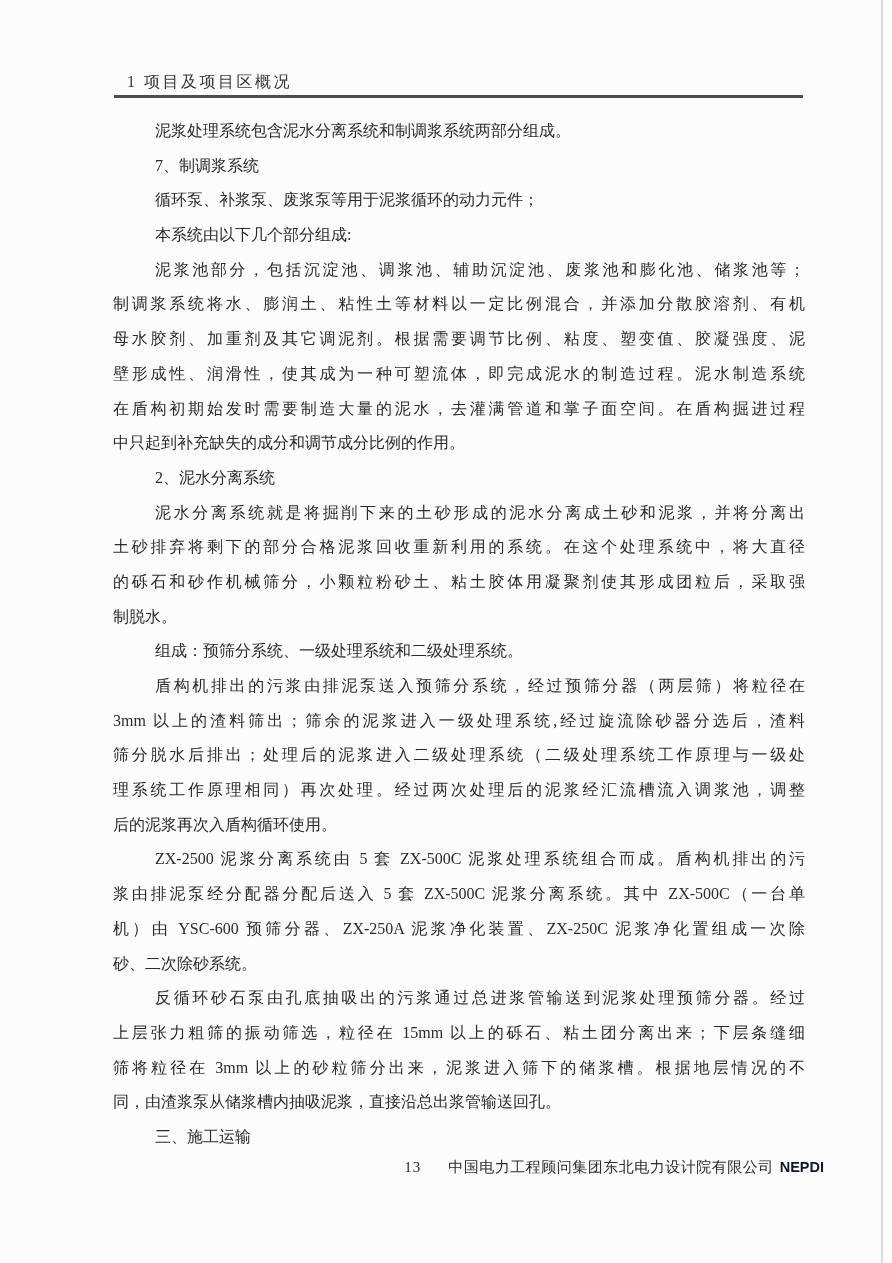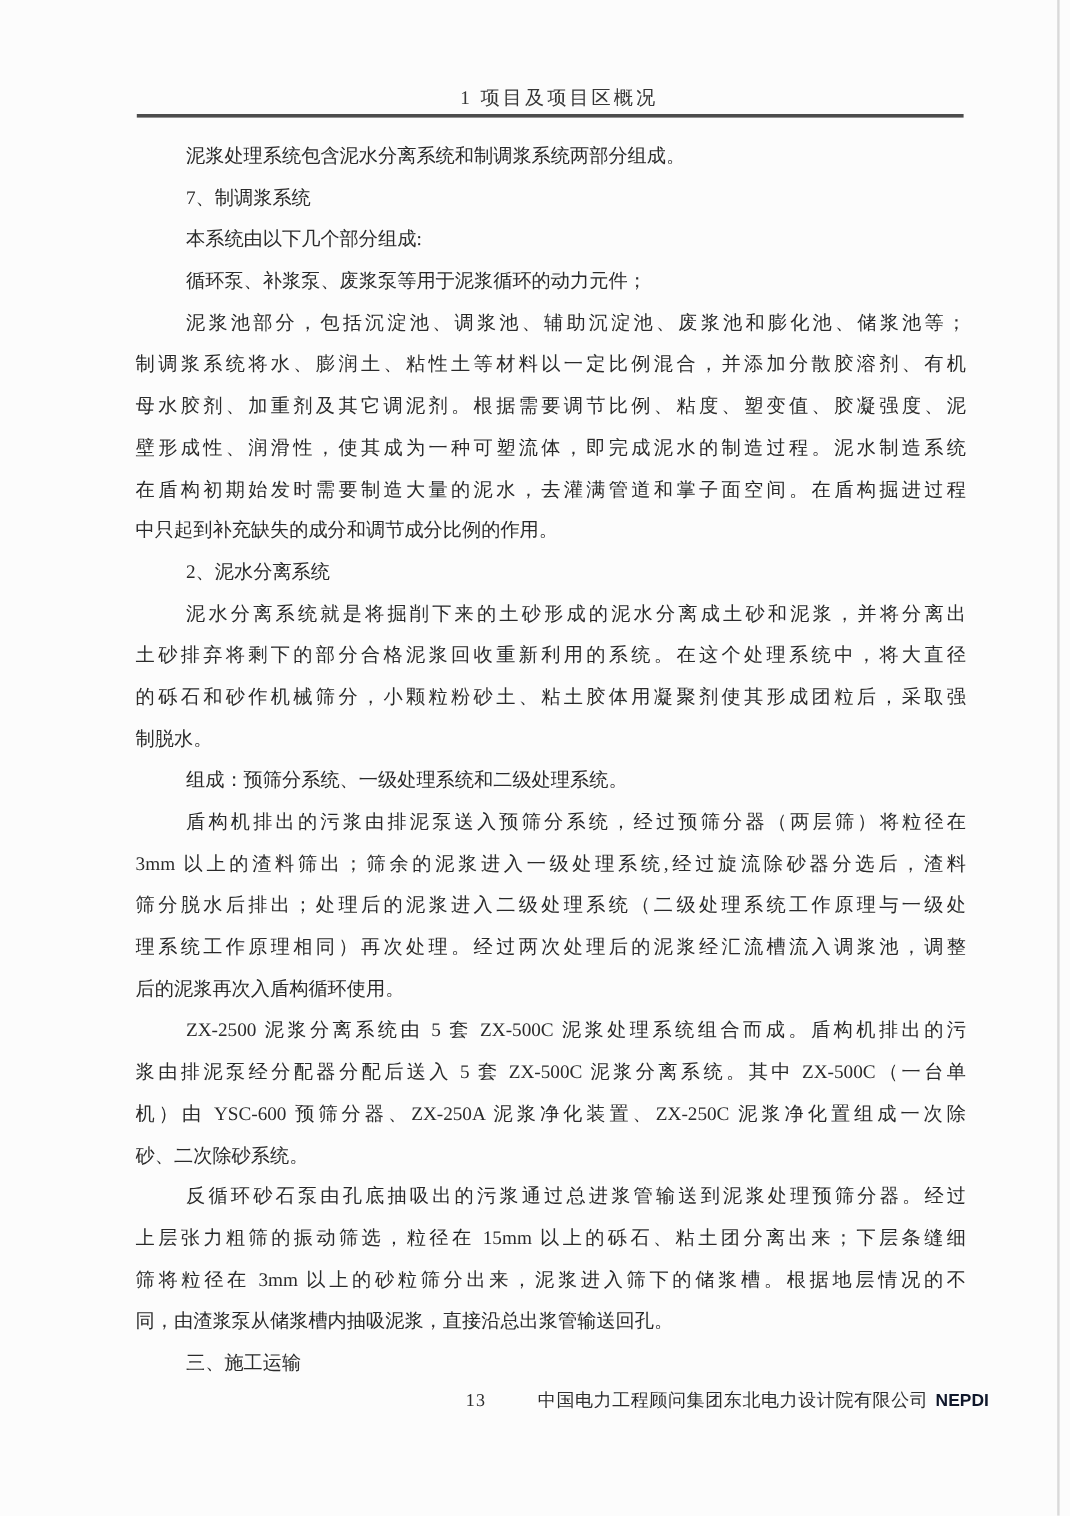--- a/index.html
+++ b/index.html
@@ -17,21 +17,21 @@
     height: 1263px;
     background: #fcfcfc;
     font-family: "Liberation Serif", "DejaVu Serif", serif;
     color: #2a2a2a;
   }
   .header-title {
     position: absolute;
     top: 72px;
     left: 113px;
     width: 692px;
-    text-align: center;
+    text-align: left;
     text-indent: 14px;
     font-size: 16px;
     letter-spacing: 2.5px;
     color: #363636;
     white-space: nowrap;
   }
   .header-rule {
     position: absolute;
     top: 95px;
     left: 114px;
@@ -57,21 +57,21 @@
   .line.stretch { text-align-last: justify; }
   .line.first   { text-indent: 42px; }
   .footer {
     position: absolute;
     top: 1158px;
     right: 68px;
     font-size: 15px;
     color: #2c2c2c;
     white-space: nowrap;
   }
-  .footer .page-num { margin-right: 43px; letter-spacing: 1px; }
+  .footer .page-num { margin-right: 27px; letter-spacing: 1px; }
   .footer .company  { letter-spacing: 0.5px; }
   .footer .org-abbr {
     font-family: "Liberation Sans", "DejaVu Sans", sans-serif;
     font-weight: bold;
     margin-left: 6px;
     font-size: 14.5px;
     color: #0f172a;
   }
   .scan-edge {
     position: absolute;
@@ -92,24 +92,24 @@
   <div class="header-rule"></div>
 
   <div class="content" id="content">
       <div class="para">
         <div class="line first">泥浆处理系统包含泥水分离系统和制调浆系统两部分组成。</div>
       </div>
       <div class="para">
         <div class="line first">7、制调浆系统</div>
       </div>
       <div class="para">
-        <div class="line first">本系统由以下几个部分组成:</div>
+        <div class="line first">循环泵、补浆泵、废浆泵等用于泥浆循环的动力元件；</div>
       </div>
       <div class="para">
-        <div class="line first">循环泵、补浆泵、废浆泵等用于泥浆循环的动力元件；</div>
+        <div class="line first">本系统由以下几个部分组成:</div>
       </div>
       <div class="para">
         <div class="line first stretch">泥浆池部分，包括沉淀池、调浆池、辅助沉淀池、废浆池和膨化池、储浆池等；</div>
         <div class="line stretch">制调浆系统将水、膨润土、粘性土等材料以一定比例混合，并添加分散胶溶剂、有机</div>
         <div class="line stretch">母水胶剂、加重剂及其它调泥剂。根据需要调节比例、粘度、塑变值、胶凝强度、泥</div>
         <div class="line stretch">壁形成性、润滑性，使其成为一种可塑流体，即完成泥水的制造过程。泥水制造系统</div>
         <div class="line stretch">在盾构初期始发时需要制造大量的泥水，去灌满管道和掌子面空间。在盾构掘进过程</div>
         <div class="line">中只起到补充缺失的成分和调节成分比例的作用。</div>
       </div>
       <div class="para">

